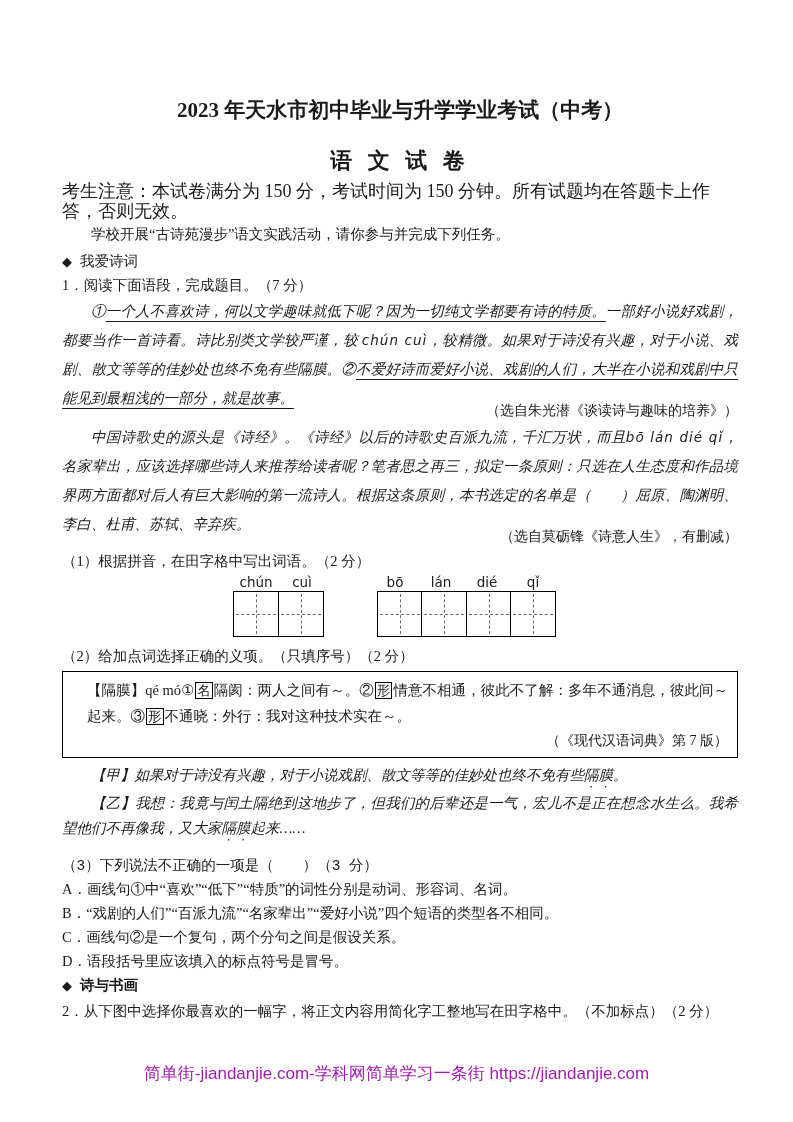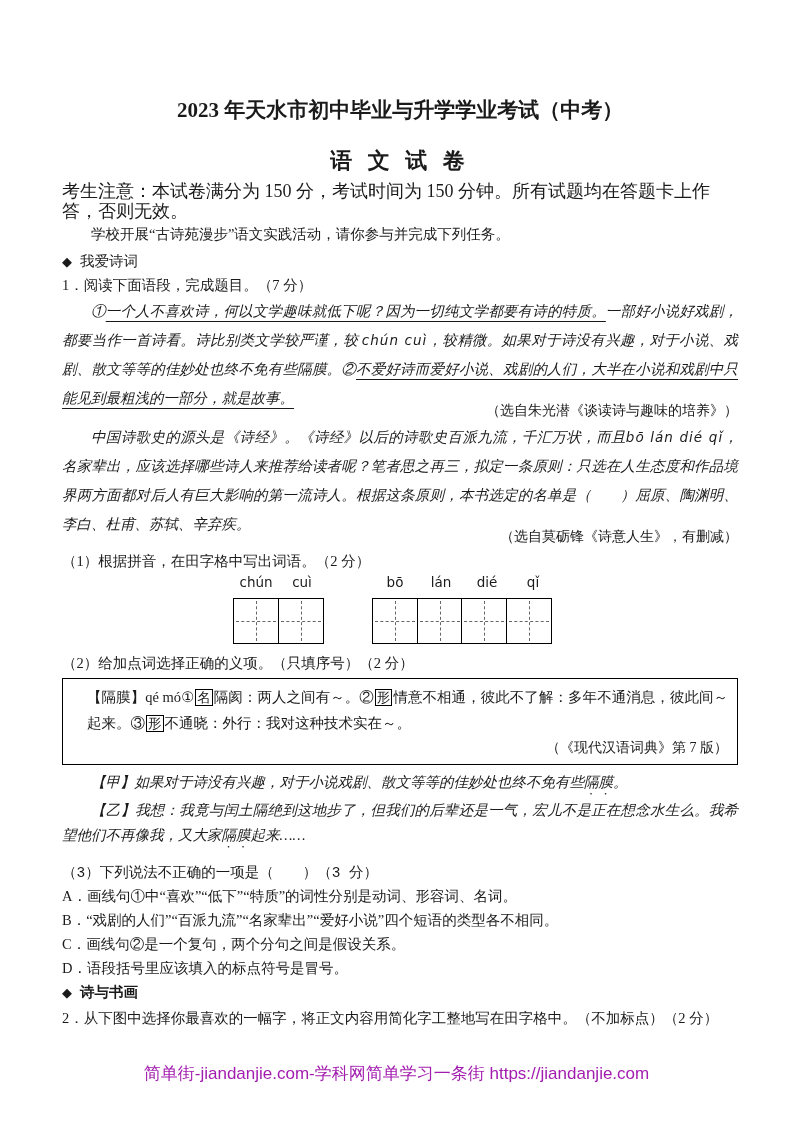--- a/index.html
+++ b/index.html
@@ -51,22 +51,22 @@
   .py { font-family:"DejaVu Sans","Liberation Sans",sans-serif; font-size:13.5px; letter-spacing:1px; }
   .cite { margin-top:-13px; font-size:14px; line-height:21px; text-align:right; }
 
   .substem { font-size:14.5px; line-height:21px; }
   .substem.s1 { margin-top:4px; }
   .substem.s2 { margin-top:9px; }
   .substem.s3 { margin-top:12px;font-family:Liberation Mono, monospace; }
 
   .tzg { display:flex; margin:2px 0 0 171px; }
   .tzg-group { display:flex; flex-direction:column; }
-  .tzg-group.g2 { margin-left:47px; }
-  .tzg-labels { display:flex; margin-bottom:7px; }
+  .tzg-group.g2 { margin-left:47px;align-items:flex-end; }
+  .tzg-labels { display:flex; margin-bottom:0; }
   .tzg-labels span {
     width:46px; text-align:center;
     font-family:"DejaVu Sans","Liberation Sans",sans-serif;
     font-size:13.5px; line-height:17px;
   }
   .tzg-cells { display:flex; }
   .cell {
     width:44px; height:44px;
     border:1.5px solid #000;
     margin-left:-1.5px;

